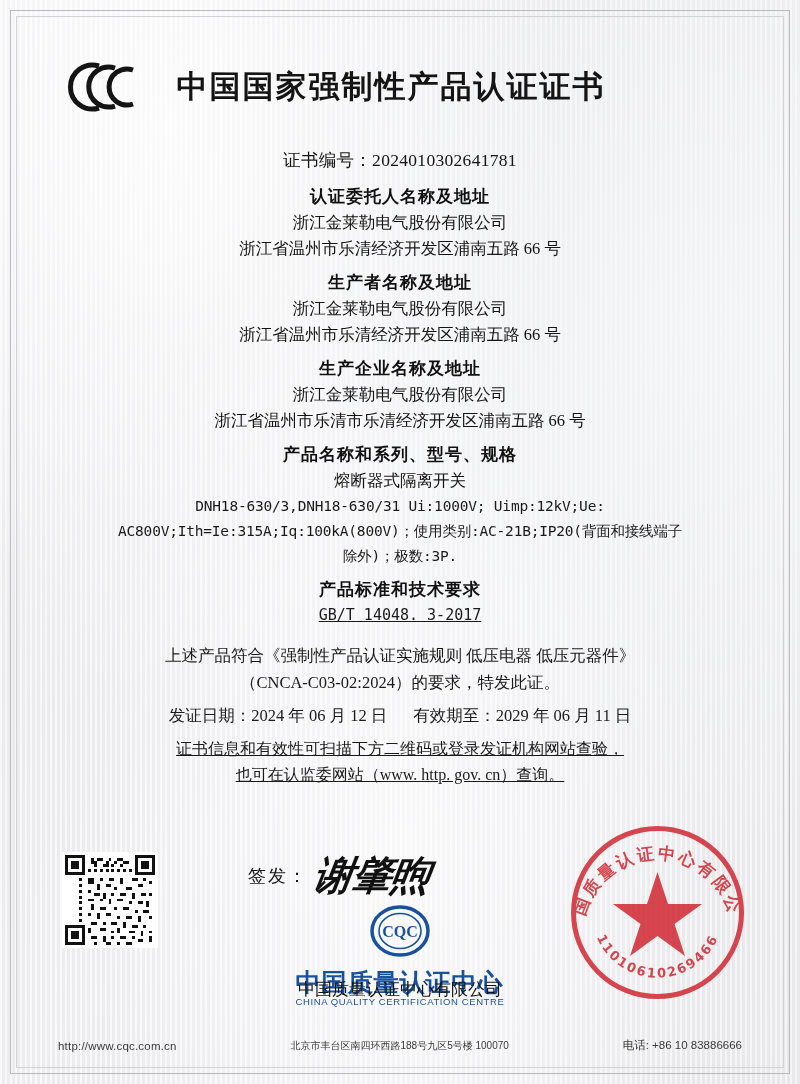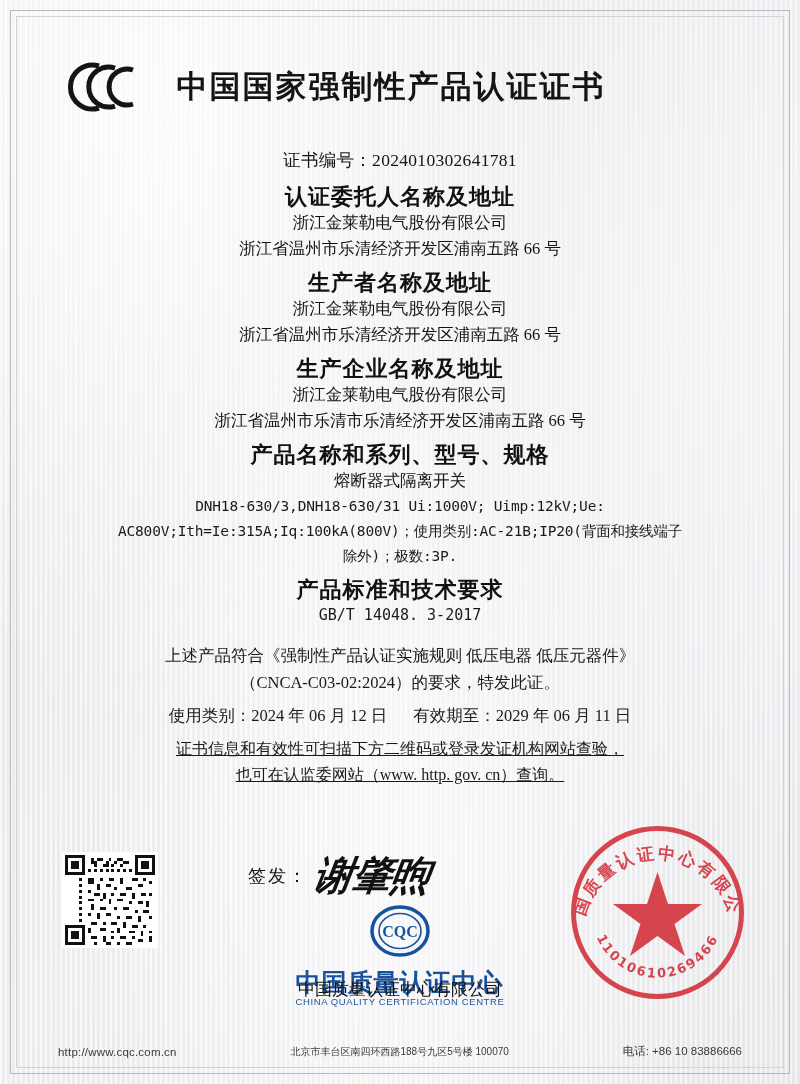--- a/index.html
+++ b/index.html
@@ -93,21 +93,21 @@
     white-space: nowrap;
   }
   .cert-no {
     font-size: 17.5px;
     letter-spacing: 0.3px;
     margin-bottom: 10px;
   }
   .sect-head {
     font-family: "Liberation Sans", sans-serif;
     font-weight: bold;
-    font-size: 22px;
+    font-size: 17px;
     line-height: 27px;
     letter-spacing: 1px;
     color: #111;
   }
   .sect-body {
     font-size: 16.5px;
     line-height: 26px;
     color: #141414;
   }
   .block { margin-bottom: 7px; }
@@ -116,20 +116,21 @@
     font-size: 14.5px;
     letter-spacing: -0.2px;
     line-height: 25px;
     white-space: normal;
   }
   .spec-wrap { width: 640px; margin: 0 auto; }
   .std-line {
     font-family: "DejaVu Sans Mono", monospace;
     font-size: 15px;
     line-height: 24px;
+    text-decoration: underline;
   }
   .statement {
     font-size: 16.5px;
     line-height: 27px;
     margin-top: 15px;
   }
   .dates {
     font-size: 16.5px;
     line-height: 28px;
     margin-top: 6px;
@@ -218,21 +219,21 @@
     right: 50px;
     top: 820px;
     width: 185px;
     height: 185px;
     opacity: 0.82;
   }
 
   
   .footer {
     position: absolute;
-    bottom: 25px;
+    bottom: 31px;
     left: 58px;
     width: 684px;
     display: flex;
     justify-content: space-between;
     align-items: center;
     font-size: 11.5px;
     color: #3a3a3a;
     font-family: "Liberation Sans", sans-serif;
   }
   .footer .mid { font-size: 10px; }
@@ -294,21 +295,21 @@
       <div class="sect-head">产品标准和技术要求</div>
       <div class="std-line">GB/T  14048. 3-2017</div>
     </div>
 
     <div class="statement">
       <div>上述产品符合《强制性产品认证实施规则  低压电器  低压元器件》</div>
       <div>（CNCA-C03-02:2024）的要求，特发此证。</div>
     </div>
 
     <div class="dates">
-      <span>使用类别：</span><span>2024 年 06 月 12 日</span><span class="gap"></span><span>有效期至：</span><span>2029 年 06 月 11 日</span>
+      <span>发证日期：</span><span>2024 年 06 月 12 日</span><span class="gap"></span><span>有效期至：</span><span>2029 年 06 月 11 日</span>
     </div>
 
     <div class="note">
       <div>证书信息和有效性可扫描下方二维码或登录发证机构网站查验，</div>
       <div>也可在认监委网站（www. http. gov. cn）查询。</div>
     </div>
   </div>
 
   <div class="qr">
     <svg viewBox="0 0 33 33" width="96" height="96" shape-rendering="crispEdges" aria-hidden="true">

